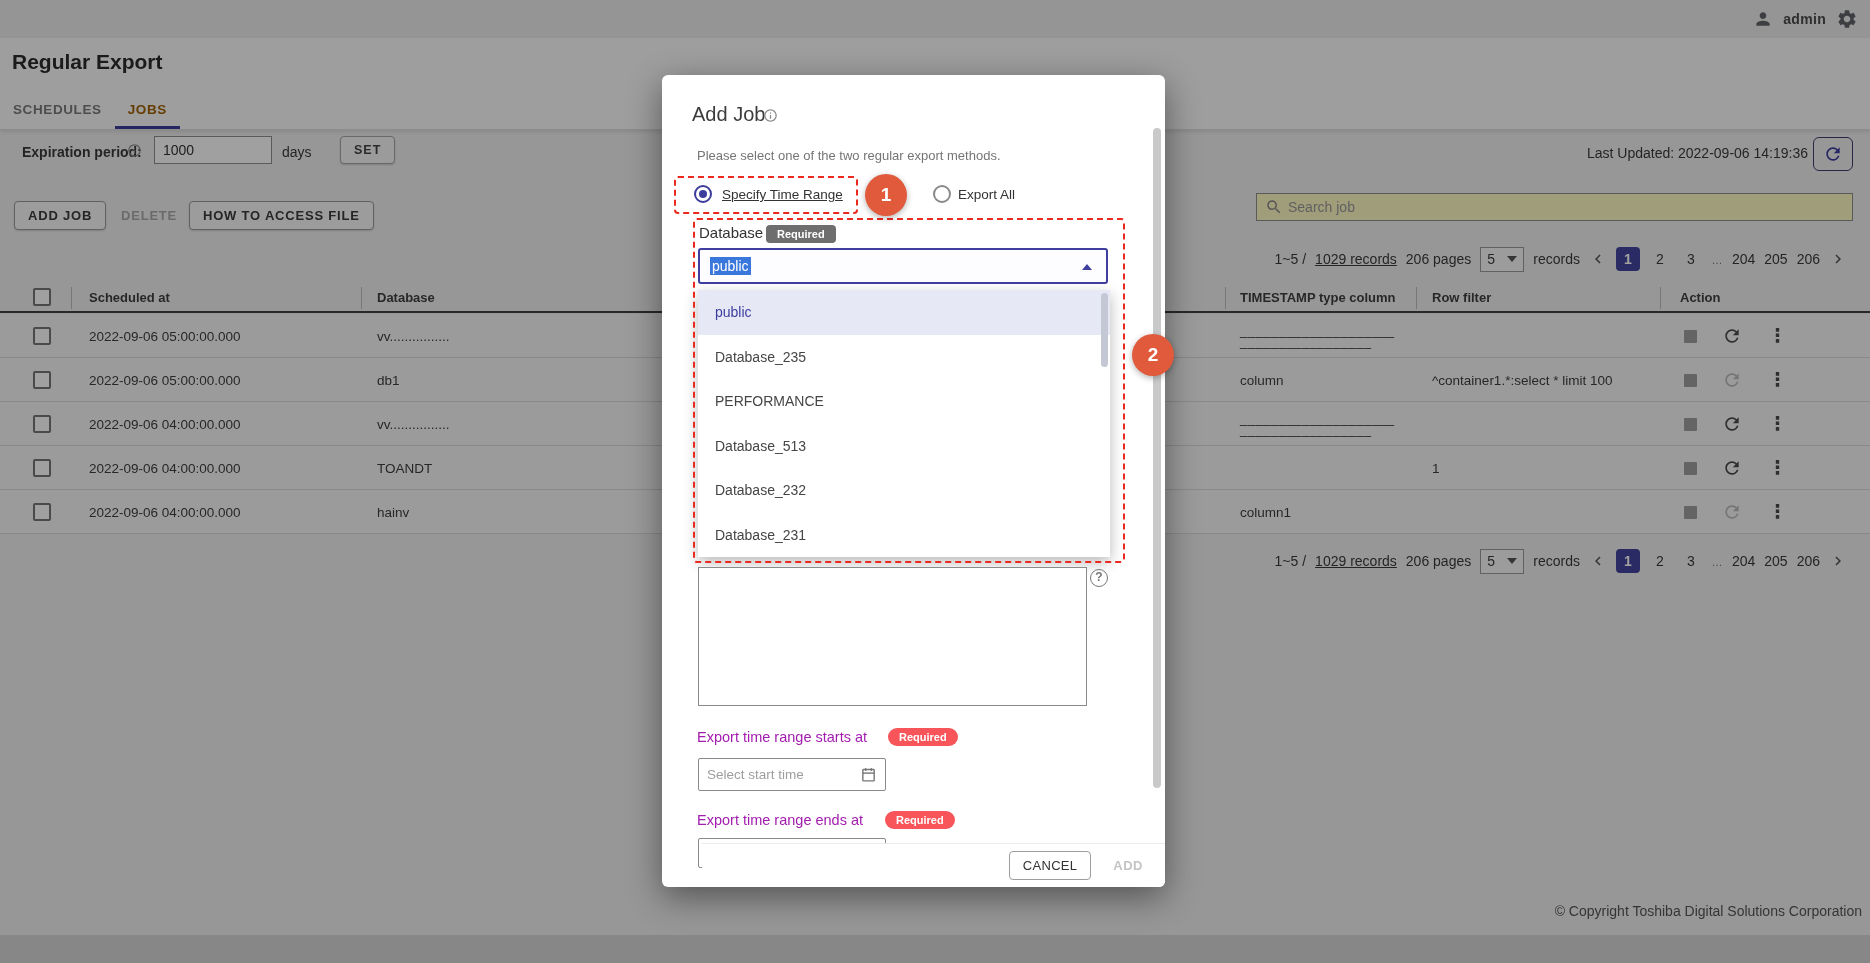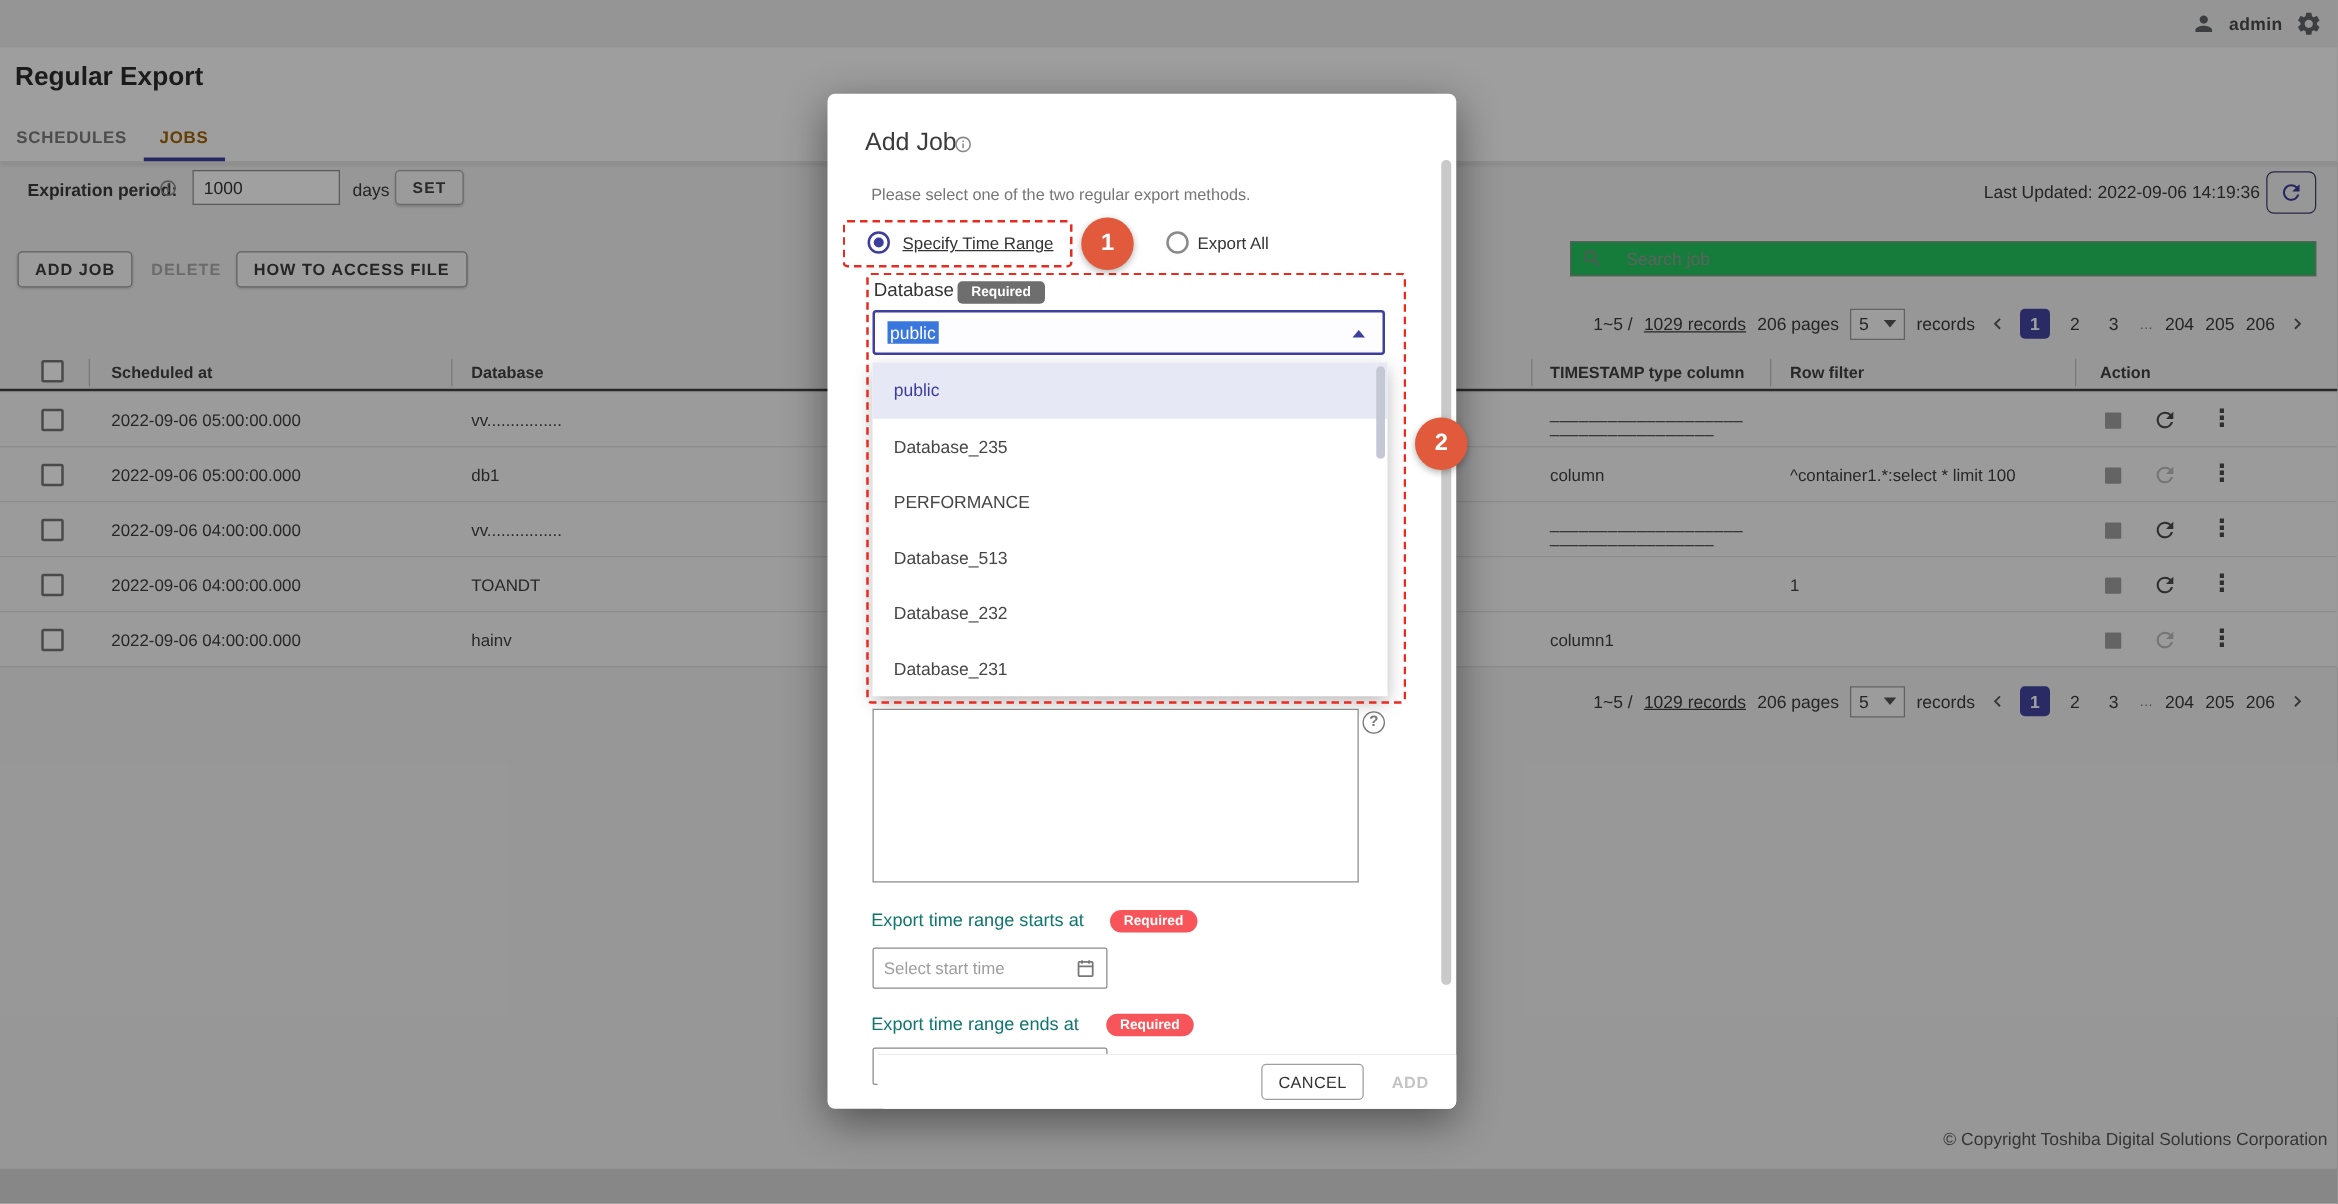--- a/index.html
+++ b/index.html
@@ -21,40 +21,40 @@
          letter-spacing:.6px; color:#7a7a7a; cursor:pointer; }
   .tab.active { color:#a16207; border-bottom:3px solid #3d3d9e; }
 
   
   .abs { position:absolute; }
   .exp-label { left:22px; top:144px; font-size:14px; font-weight:700; color:#3a3a3a; }
   .info-i { left:127px; top:143px; }
   .exp-input { left:154px; top:136px; width:118px; height:28px; border:1px solid #8f8f8f;
                background:#fdfdfd; font-size:14px; padding:0 8px; color:#333; font-family:inherit; }
   .days-label { left:282px; top:144px; font-size:14px; color:#3a3a3a; }
-  .set-btn { left:316px; top:136px; height:28px; padding:0 13px; border:1px solid #a7a7a7; border-radius:4px;
+  .set-btn { left:340px; top:136px; height:28px; padding:0 13px; border:1px solid #a7a7a7; border-radius:4px;
              background:#f6f6f6; font-size:12.5px; font-weight:700; letter-spacing:1px; color:#444;
              box-shadow:0 1px 2px rgba(0,0,0,.18); display:flex; align-items:center; cursor:pointer; }
   .last-updated { right:62px; top:145px; font-size:14px; color:#3a3a3a; }
   .refresh-btn { left:1813px; top:137px; width:40px; height:34px; border:1.5px solid #3e3e6e; border-radius:6px;
                  display:flex; align-items:center; justify-content:center; cursor:pointer; background:transparent; }
 
   
   .btn-outline { height:29px; padding:0 13px; border:1px solid #9a9a9a; border-radius:4px; background:#f7f7f7;
                  font-size:13px; font-weight:700; letter-spacing:.8px; color:#3c3c3c; display:flex;
                  align-items:center; box-shadow:0 1px 2px rgba(0,0,0,.15); cursor:pointer; }
   .btn-text-disabled { height:29px; padding:0 13px; font-size:13px; font-weight:700; letter-spacing:.8px;
                        color:#aaa; display:flex; align-items:center; }
   .add-job-btn { left:14px; top:201px; }
   .delete-btn { left:108px; top:201px; }
   .howto-btn { left:189px; top:201px;text-align:right; }
 
   
-  .search-box { left:1256px; top:193px; width:597px; height:28px; border:1px solid #8f8f8f; background:#22c55e;
-                display:flex; align-items:center; padding:0 8px; gap:18px; }
+  .search-box { left:1256px; top:193px; width:597px; height:28px; border:1px solid #8f8f8f; background:#fef9c3;
+                display:flex; align-items:center; padding:0 8px; gap:5px; }
   .search-box input { border:none; outline:none; background:transparent; font-size:14px; color:#444;
                       width:100%; font-family:inherit; }
   .search-box input::placeholder { color:#999; }
 
   
   .pag { position:absolute; right:23px; display:flex; align-items:center; gap:9px; font-size:14px;
          color:#3a3a3a; height:26px; }
   .pag .link { text-decoration:underline; cursor:pointer; }
   .size-select { width:44px; height:25px; border:1px solid #9a9a9a; background:#f8f8f8; display:flex;
                  align-items:center; justify-content:space-between; padding:0 6px; cursor:pointer; }
@@ -107,21 +107,21 @@
   .caret-up { position:absolute; right:14px; top:14px; width:0; height:0; border-left:5px solid transparent;
               border-right:5px solid transparent; border-bottom:6px solid #3f3f9f; }
   .dropdown { position:absolute; left:36px; top:215px; width:412px; height:267px; background:#fff;
               box-shadow:0 5px 14px rgba(0,0,0,.28); }
   .opt { height:44.5px; display:flex; align-items:center; padding-left:17px; font-size:14px; color:#454545; cursor:pointer; }
   .opt.hl { background:#e7e8f6; color:#3d3d9e; }
   .dd-thumb { position:absolute; right:2px; top:3px; width:7px; height:74px; background:#c4c8d4; border-radius:4px; cursor:pointer; }
   .m-textarea { position:absolute; left:36px; top:492px; width:389px; height:139px; border:1px solid #8a8a8a; background:#fff; }
   .help-q { position:absolute; left:428px; top:494px; width:18px; height:18px; border:1.5px solid #777;
             border-radius:50%; color:#777; font-size:12px; font-weight:700; text-align:center; line-height:15px; cursor:pointer; }
-  .m-field-label { position:absolute; font-size:14.5px; color:#0f766e; }
+  .m-field-label { position:absolute; font-size:14.5px; color:#a21caf; }
   .m-input { position:absolute; left:36px; width:188px; height:33px; border:1px solid #8a8a8a; border-radius:2px;
              display:flex; align-items:center; padding:0 8px; justify-content:space-between; background:#fff; cursor:text; }
   .placeholder { font-size:13.5px; color:#9e9e9e; }
   .m-footer { position:absolute; left:0; right:0; bottom:0; height:44px; background:#fff;
               border-top:1px solid #ebebeb; border-radius:0 0 6px 6px; display:flex; align-items:center;
               justify-content:flex-end; gap:14px; padding-right:14px; z-index:5;margin-left:40px; }
   .cancel-btn { height:29px; padding:0 13px; border:1px solid #9e9e9e; border-radius:4px; background:#fff;
                 font-size:13px; letter-spacing:.3px; color:#333; display:flex; align-items:center; cursor:pointer; }
   .add-btn { font-size:13px; font-weight:700; letter-spacing:.5px; color:#c4c4c4; padding:0 8px; }
   .m-scroll-thumb { position:absolute; right:4px; top:53px; width:8px; height:660px; background:#c9c9c9;

